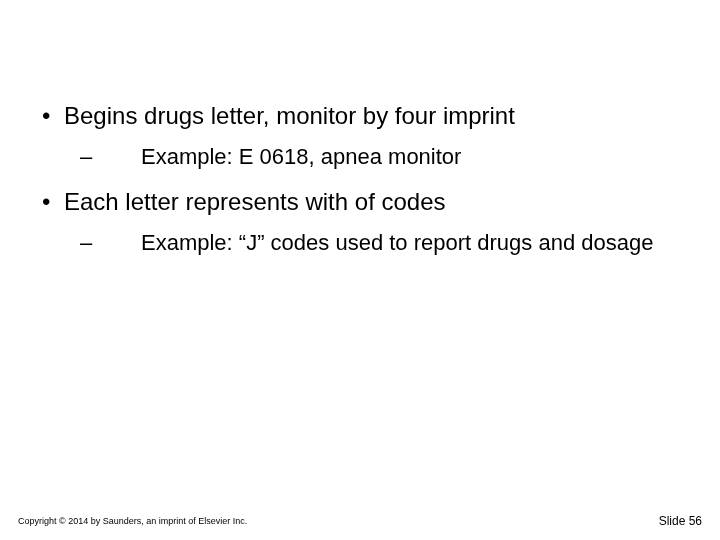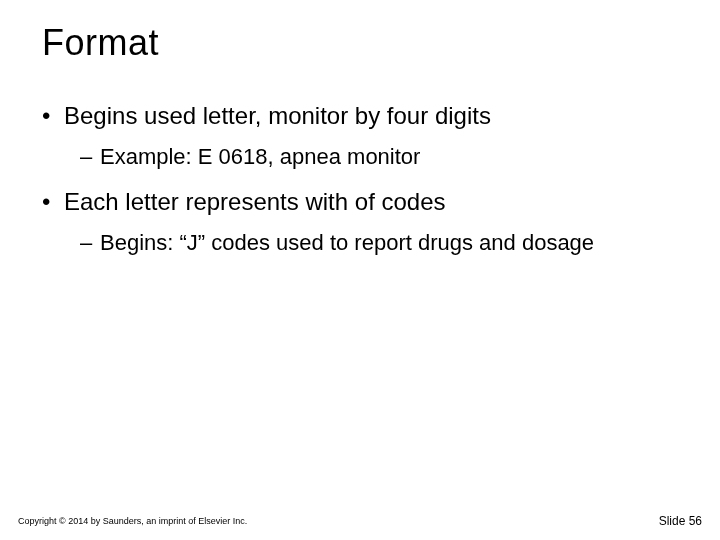--- a/index.html
+++ b/index.html
@@ -54,20 +54,21 @@
     margin-left: 38px;
     margin-bottom: 14px;
     font-size: 22px;
   }
   .bullet-l2 .dash {
     width: 20px;
     flex: 0 0 20px;
   }
   .bullet-l2 .txt {
     flex: 1;
+    margin-left: 41px;
   }
   .u {
   }
   .footer-left {
     position: absolute;
     bottom: 14px;
     left: 18px;
     font-size: 9px;
     color: #000;
   }
@@ -78,45 +79,44 @@
     font-size: 12px;
     color: #000;
     text-align: right;
   }
 </style>
 </head>
 <body>
 
 <div class="slide">
 
-  <div class="title">Format</div>
 
   <div class="body">
 
     <div class="bullet-l1">
       <div class="dot">•</div>
       <div class="txt">
-        <span>Begins used </span><span class="u">letter</span><span>, monitor by four </span><span class="u">digits</span>
+        <span>Begins drugs </span><span class="u">letter</span><span>, monitor by four </span><span class="u">imprint</span>
       </div>
     </div>
 
     <div class="bullet-l2">
       <div class="dash">–</div>
       <div class="txt">Example: E 0618, apnea monitor</div>
     </div>
 
     <div class="bullet-l1">
       <div class="dot">•</div>
       <div class="txt">Each letter represents with of codes</div>
     </div>
 
     <div class="bullet-l2">
       <div class="dash">–</div>
       <div class="txt">
-        <span>Begins: “</span><span class="u">J</span><span>” codes used to report drugs and dosage</span>
+        <span>Example: “</span><span class="u">J</span><span>” codes used to report drugs and dosage</span>
       </div>
     </div>
 
   </div>
 
   <div class="footer-left">Copyright © 2014 by Saunders, an imprint of Elsevier Inc.</div>
   <div class="footer-right">Slide 56</div>
 
 </div>
 

